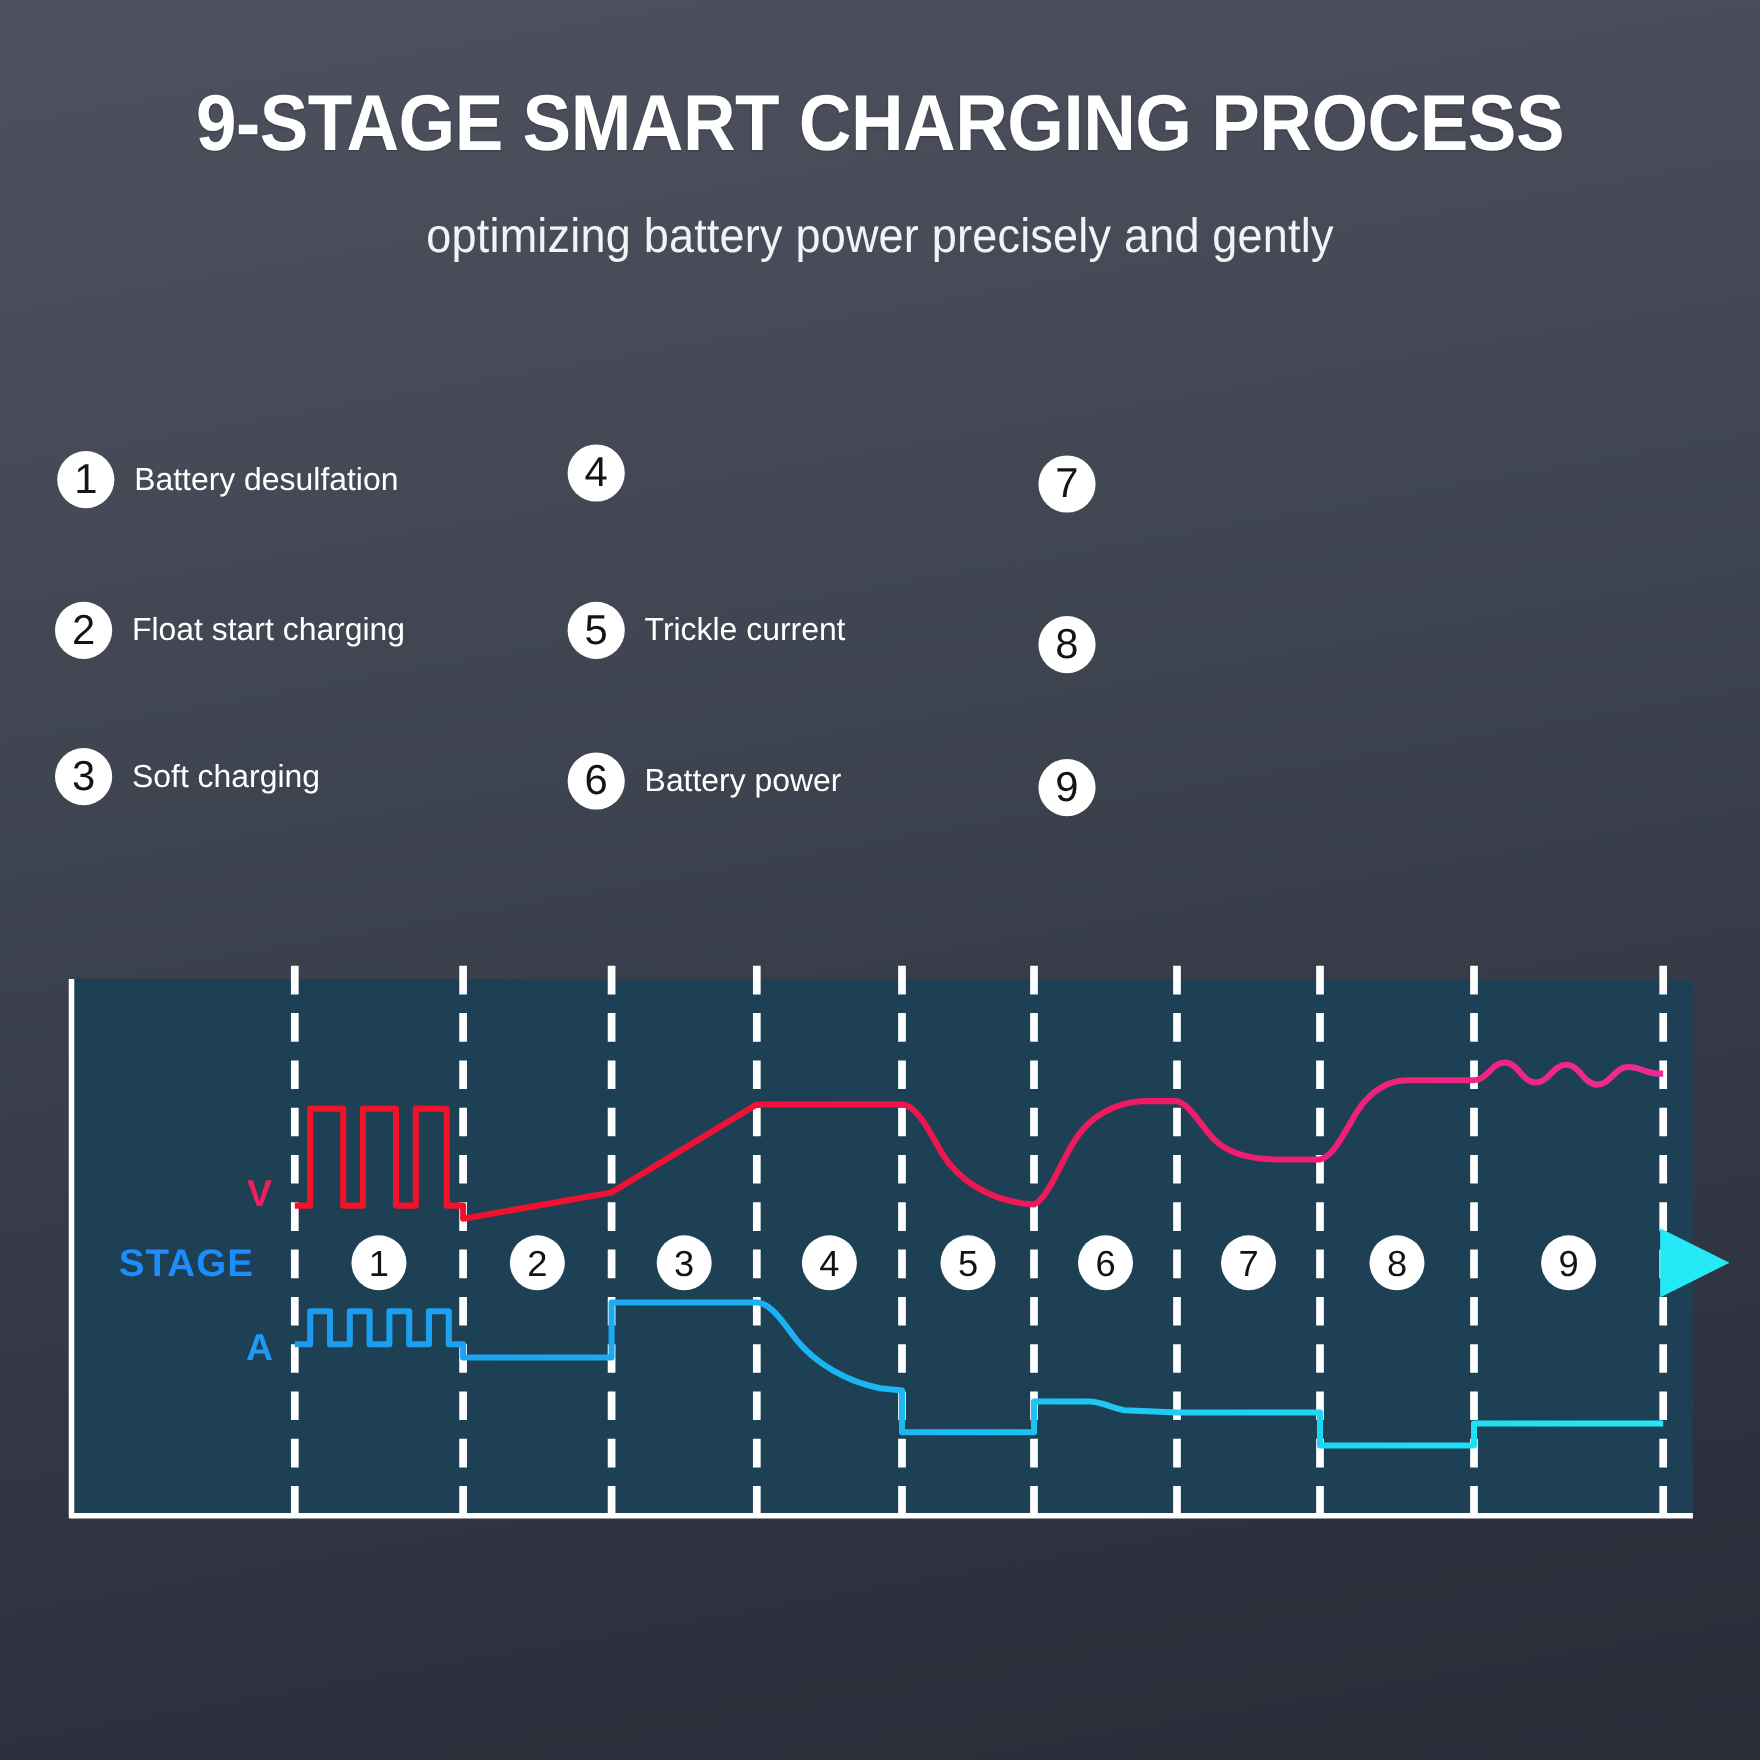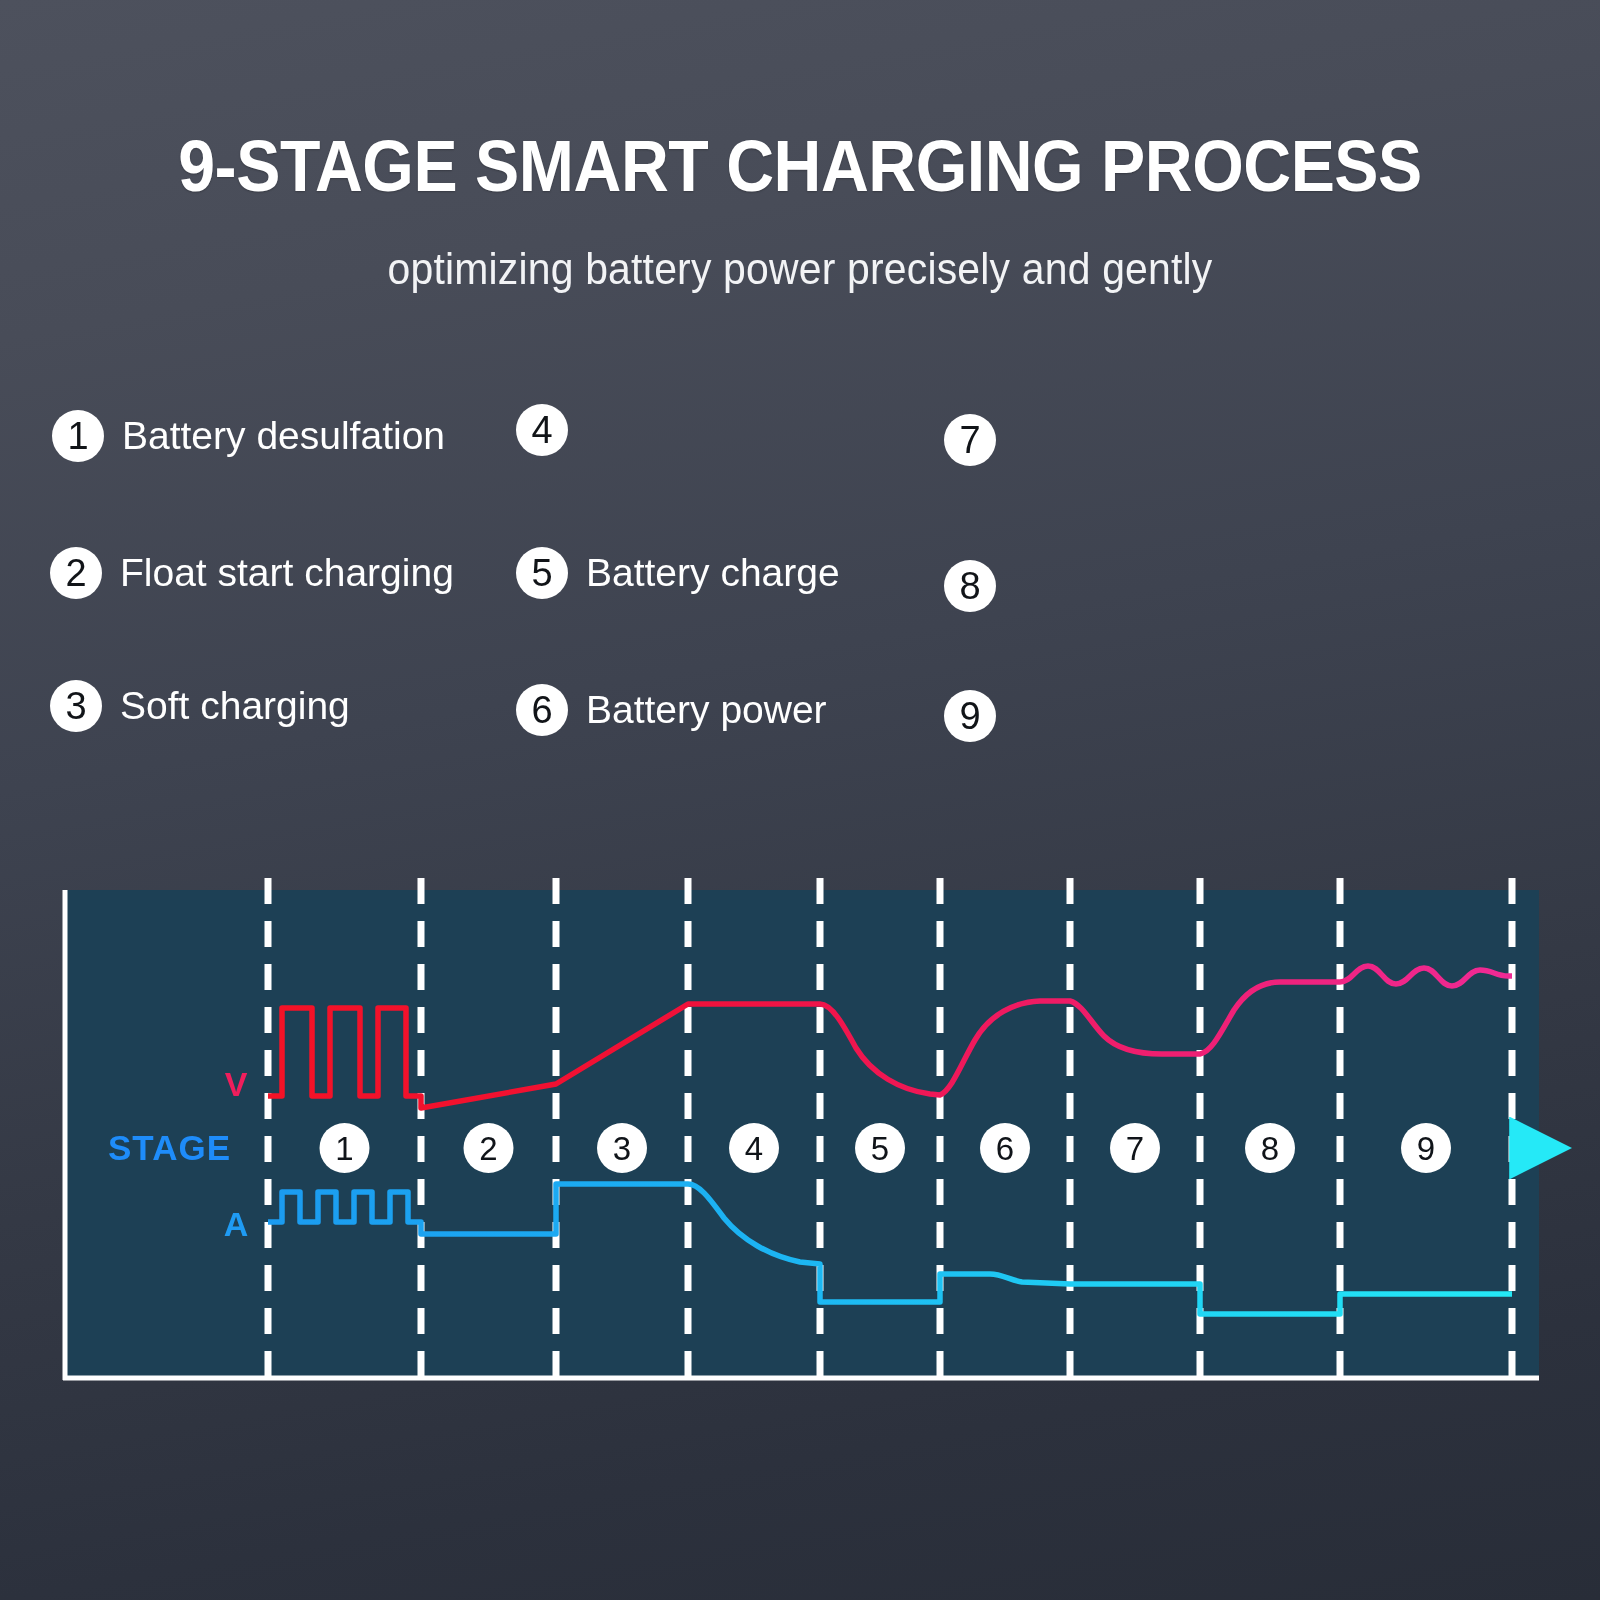--- a/index.html
+++ b/index.html
@@ -5,21 +5,21 @@
   * { box-sizing: border-box; margin: 0; padding: 0; }
   html, body { width: 1600px; height: 1600px; }
   body {
     font-family: "Liberation Sans", sans-serif;
     background: linear-gradient(170deg, #4d515d 0%, #484c58 18%, #3e4350 42%, #343945 65%, #2c313d 85%, #282d38 100%);
     overflow: hidden;
     position: relative;
   }
 
   
-  #header { padding-top: 104px; text-align: center; margin-top: 26px; }
+  #header { padding-top: 76px; text-align: center; }
   #title {
     color: #ffffff;
     font-size: 72px;
     font-weight: bold;
     letter-spacing: -0.5px;
     line-height: 1.0;
     transform: scaleX(0.92);
     text-shadow: 0 1px 2px rgba(0,0,0,0.25);
   }
   #subtitle {
@@ -40,21 +40,21 @@
   .legend-item { position: absolute; display: flex; align-items: center; }
   .badge {
     width: 52px; height: 52px; border-radius: 50%;
     background: #ffffff; color: #111418;
     display: flex; align-items: center; justify-content: center;
     font-size: 38px; font-weight: 500; flex: 0 0 auto;
     font-family: "Liberation Sans", sans-serif;
     line-height: 1;
   }
   .legend-label {
-    color: #ffffff; font-size: 39px; font-weight: 400;
+    color: #ffffff; font-size: 29px; font-weight: 400;
     margin-left: 18px; white-space: nowrap;
   }
 
   
   #chart-wrap {
     position: absolute;
     left: 0; top: 862px;
     width: 1600px; height: 560px;
   }
   #chart-svg { display: block; }
@@ -78,21 +78,21 @@
     </div>
     <div class="legend-item" style="left: 50px; top: 288px;">
       <div class="badge">3</div>
       <div class="legend-label">Soft charging</div>
     </div>
     <div class="legend-item" style="left: 516px; top: 12px;">
       <div class="badge">4</div>
     </div>
     <div class="legend-item" style="left: 516px; top: 155px;">
       <div class="badge">5</div>
-      <div class="legend-label">Battery charge</div>
+      <div class="legend-label">Trickle current</div>
     </div>
     <div class="legend-item" style="left: 516px; top: 292px;">
       <div class="badge">6</div>
       <div class="legend-label">Battery power</div>
     </div>
     <div class="legend-item" style="left: 944px; top: 22px;">
       <div class="badge">7</div>
     </div>
     <div class="legend-item" style="left: 944px; top: 168px;">
       <div class="badge">8</div>

